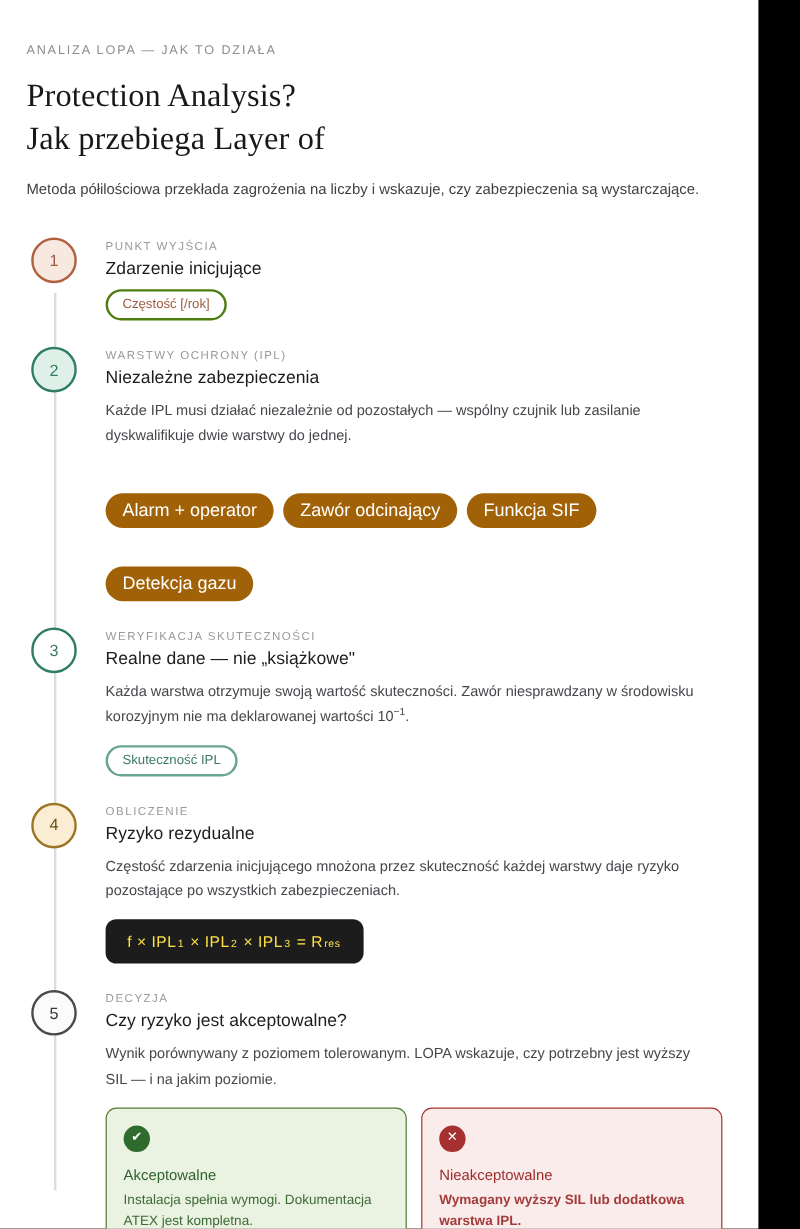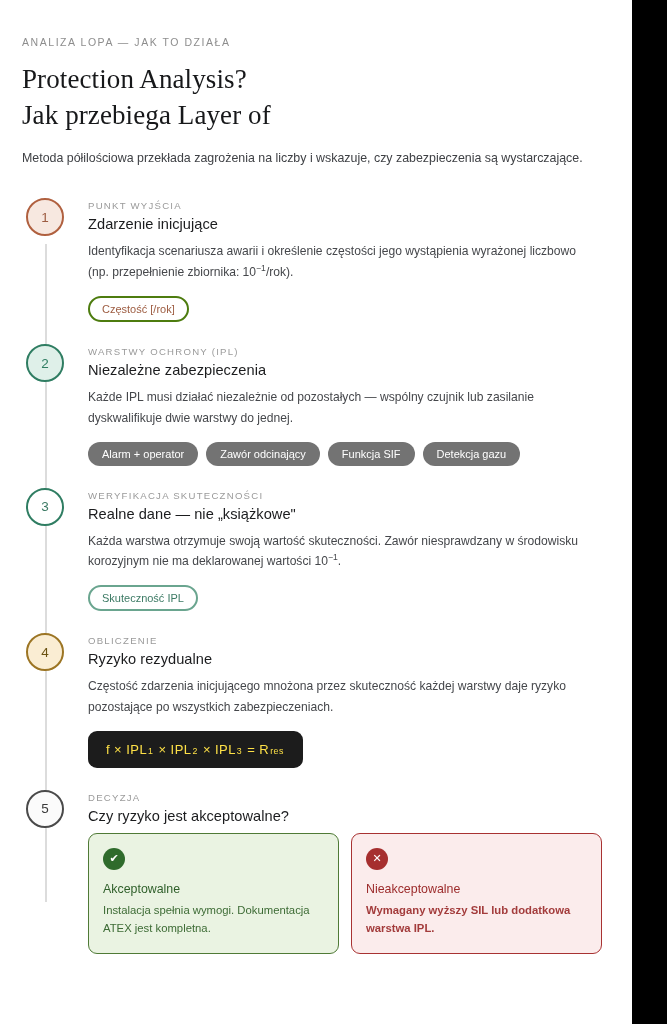--- a/index.html
+++ b/index.html
@@ -126,26 +126,27 @@
     border-radius: 999px;
     padding: 5px 12px;
     font-size: 11px;
     background: #fff;
   }
   .chip-outline.green { border-color: #6aa58f; color: #3c7a64; }
 
   .pill {
     display: inline-flex;
     align-items: center;
-    background: #737373;
+    background: #a16207;
     color: #ffffff;
     border-radius: 999px;
     padding: 6px 14px;
-    font-size: 11px;
+    font-size: 15px;
     white-space: nowrap;
+    margin-top: 24px;
   }
 
   .formula {
     display: inline-flex;
     align-items: baseline;
     background: #1c1c1c;
     color: #fde047;
     border-radius: 9px;
     padding: 11px 18px;
     font-size: 13px;
@@ -211,21 +212,20 @@
     <div class="timeline">
       <div class="rail"></div>
 
       <div class="step">
         <div class="marker-col">
           <div class="marker" id="m1" style="border-color: rgb(176, 96, 63); background: rgb(247, 232, 224); color: rgb(157, 92, 65);">1</div>
         </div>
         <div class="body">
           <div class="eyebrow">PUNKT WYJŚCIA</div>
           <div class="step-title">Zdarzenie inicjujące</div>
-          <p class="step-desc"><span>Identyfikacja scenariusza awarii i określenie częstości jego wystąpienia wyrażonej liczbowo (np. przepełnienie zbiornika: 10</span><sup>−1</sup><span>/rok).</span></p>
           <div class="chip-row">
             <span class="chip-outline">Częstość [/rok]</span>
           </div>
         </div>
       </div>
 
       <div class="step">
         <div class="marker-col">
           <div class="marker" id="m2" style="border-color: rgb(47, 125, 98); background: rgb(223, 240, 233); color: rgb(47, 125, 98);">2</div>
         </div>
@@ -270,20 +270,21 @@
         </div>
       </div>
 
       <div class="step">
         <div class="marker-col">
           <div class="marker" id="m5" style="border-color: rgb(74, 74, 74); background: rgb(251, 251, 251); color: rgb(58, 58, 58);">5</div>
         </div>
         <div class="body">
           <div class="eyebrow">DECYZJA</div>
           <div class="step-title">Czy ryzyko jest akceptowalne?</div>
+          <p class="step-desc">Wynik porównywany z poziomem tolerowanym. LOPA wskazuje, czy potrzebny jest wyższy SIL — i na jakim poziomie.</p>
 
           <div class="outcomes">
             <div class="card ok">
               <div class="badge ok">✔</div>
               <div class="card-title">Akceptowalne</div>
               <div class="card-text">Instalacja spełnia wymogi. Dokumentacja ATEX jest kompletna.</div>
             </div>
             <div class="card bad">
               <div class="badge bad">✕</div>
               <div class="card-title">Nieakceptowalne</div>

